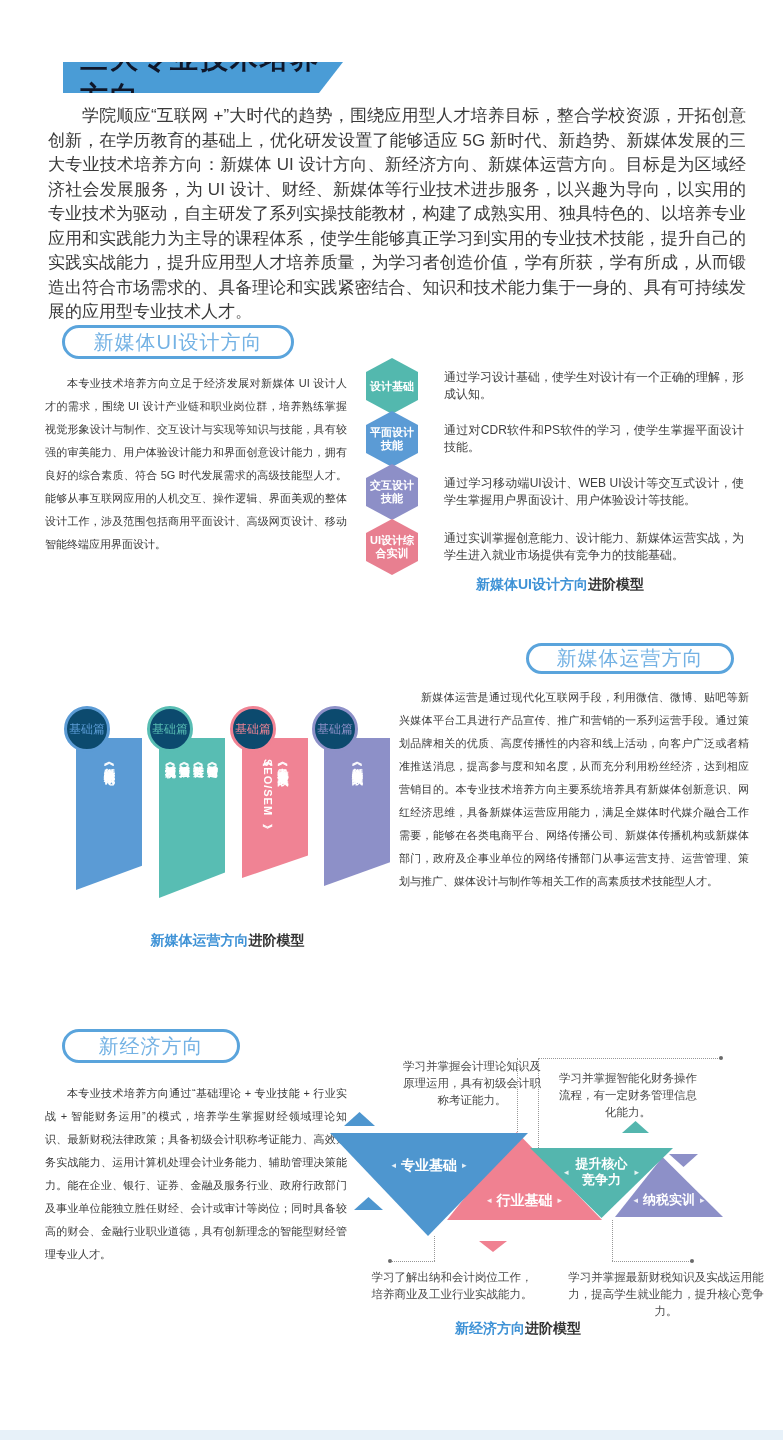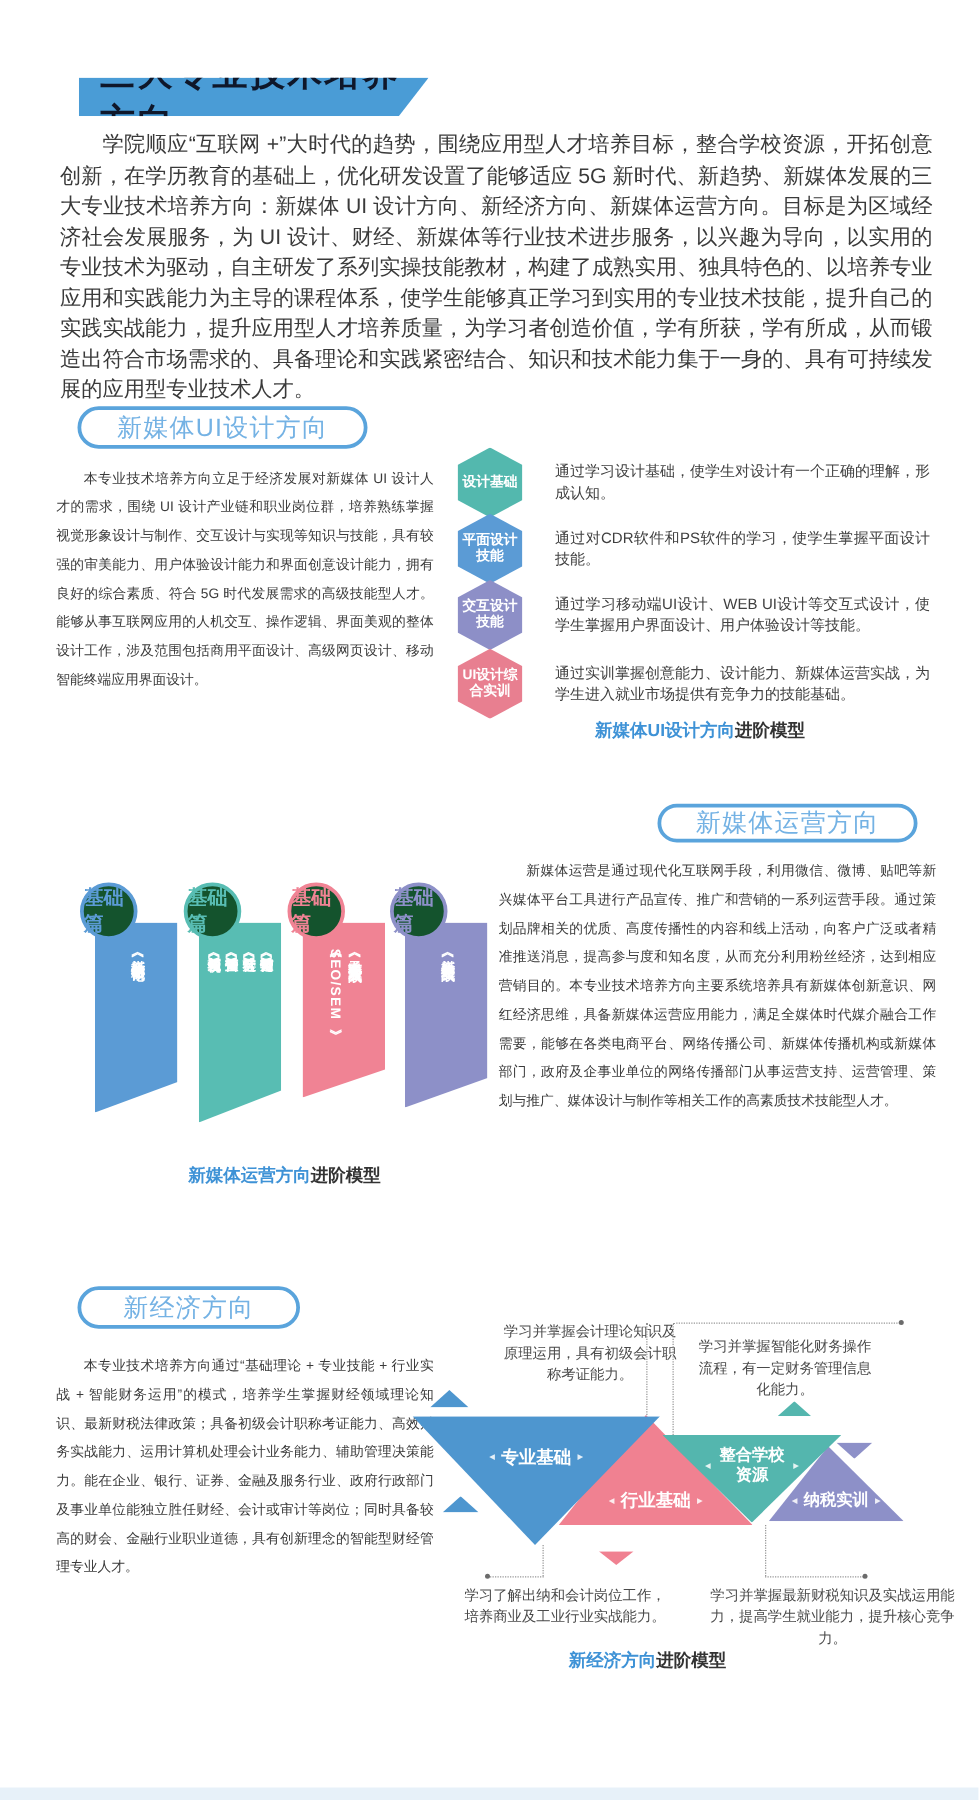--- a/index.html
+++ b/index.html
@@ -53,23 +53,23 @@
        clip-path:polygon(0 0,100% 0,100% 84%,0 100%);
        display:flex;justify-content:center;padding-top:20px;box-sizing:border-box;
        filter:drop-shadow(2px 3px 3px rgba(0,0,0,.18));}
   .bm-1 .ribbon-shape{background:#5b9bd5;height:152px;}
   .bm-2 .ribbon-shape{background:#58bdb3;height:160px;}
   .bm-3 .ribbon-shape{background:#f08394;height:140px;}
   .bm-4 .ribbon-shape{background:#8d90c8;height:148px;}
   .books{writing-mode:vertical-rl;color:#fff;font-size:11px;font-weight:bold;letter-spacing:1px;}
   .books span{display:block;}
   .bm-2 .books{font-size:10.5px;letter-spacing:0;}
-  .badge{position:absolute;left:2px;top:0;width:46px;height:46px;border-radius:50%;background:#14532d;
+  .badge{position:absolute;left:2px;top:0;width:46px;height:46px;border-radius:50%;background:#0c4a6e;
          box-sizing:border-box;display:flex;align-items:center;justify-content:center;
-         font-size:16px;font-weight:bold;z-index:2;}
+         font-size:12px;font-weight:normal;z-index:2;}
   .bm-1 .badge{border:3px solid #5b9bd5;color:#5b9bd5;}
   .bm-2 .badge{border:3px solid #58bdb3;color:#58bdb3;}
   .bm-3 .badge{border:3px solid #f08394;color:#f08394;}
   .bm-4 .badge{border:3px solid #8d90c8;color:#8d90c8;}
 
   
   .tri-diagram{position:absolute;left:330px;top:1050px;width:435px;height:300px;}
   .tri{position:absolute;filter:drop-shadow(3px 4px 4px rgba(0,0,0,.22));}
   .tri-blue{left:0;top:83px;width:198px;height:103px;background:#4e96cf;
             clip-path:polygon(0 0,100% 0,49.5% 100%);z-index:3;}
@@ -248,21 +248,21 @@
     <div class="tri tri-blue">
       <div class="tri-label">
         <span class="arr">◂</span>
         <span class="lbl">专业基础</span>
         <span class="arr">▸</span>
       </div>
     </div>
     <div class="tri tri-teal">
       <div class="tri-label">
         <span class="arr">◂</span>
-        <span class="lbl">整合学校资源</span>
+        <span class="lbl">提升核心竞争力</span>
         <span class="arr">▸</span>
       </div>
     </div>
 
     <div class="deco deco-up d1"></div>
     <div class="deco deco-up d2"></div>
     <div class="deco deco-down d3"></div>
     <div class="deco deco-up d4"></div>
     <div class="deco deco-down d5"></div>
   </div>

